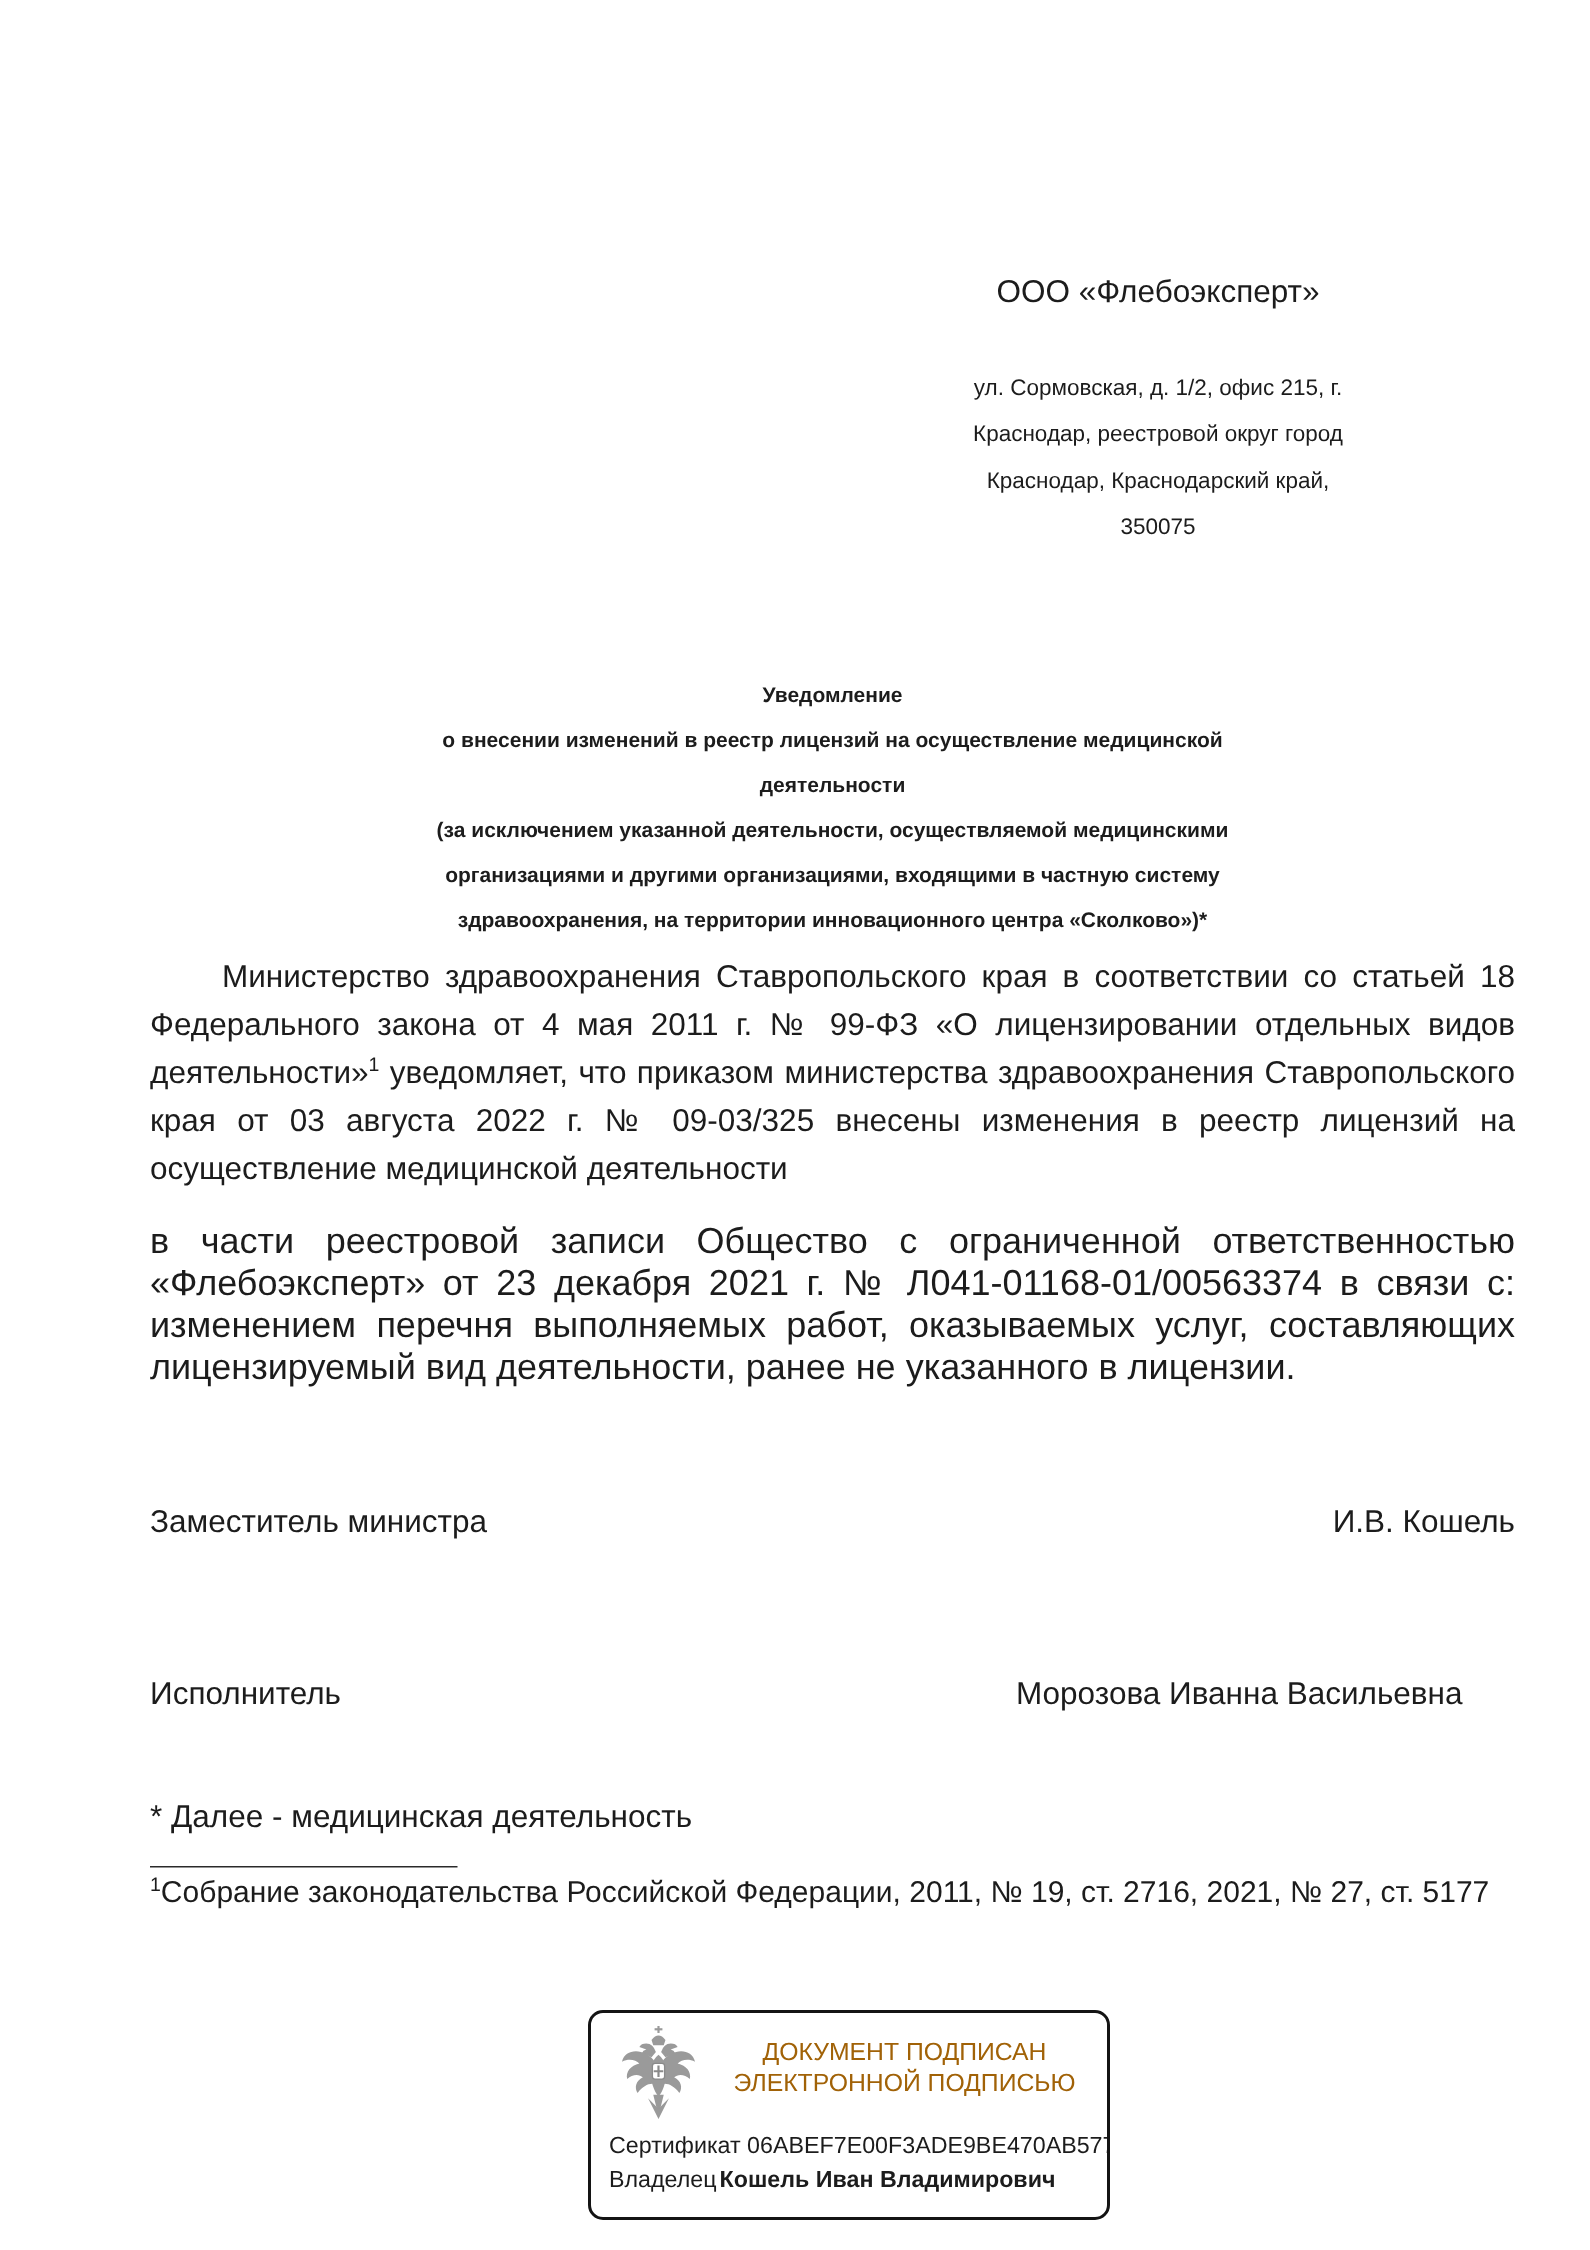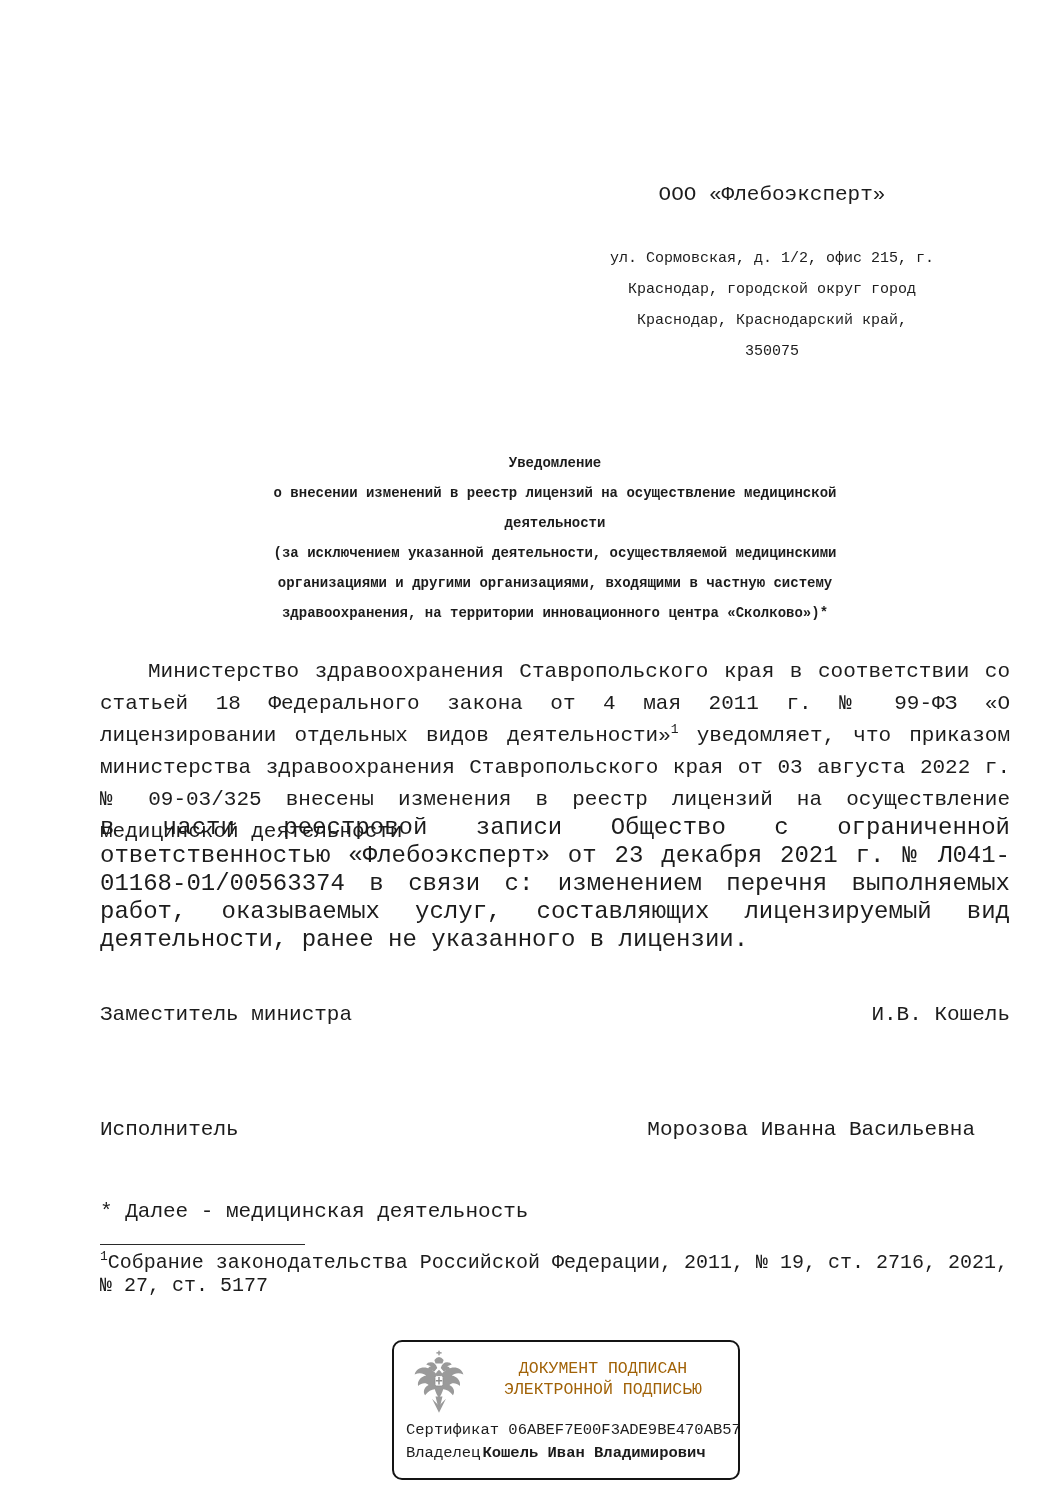--- a/index.html
+++ b/index.html
@@ -2,38 +2,38 @@
 <html><head>
 <meta charset="utf-8">
 <style>
   * { margin: 0; padding: 0; box-sizing: border-box; }
   html, body { background: #ffffff; }
   .page {
     position: relative;
     width: 1028px;
     height: 1500px;
     background: #ffffff;
-    font-family: Liberation Mono, monospace;
+    font-family: Liberation Sans, sans-serif;
     color: #1c1c1c;
     overflow: hidden;
   }
   .recipient-company {
     position: absolute; top: 183px; left: 557px; width: 430px;
     text-align: center; font-size: 21px;
   }
   .recipient-address {
     position: absolute; top: 243px; left: 557px; width: 430px;
     text-align: center; font-size: 15px; line-height: 31px;
   }
   .doc-title {
     position: absolute; top: 448px; left: 100px; width: 910px;
     text-align: center; font-weight: bold; font-size: 14px; line-height: 30px;
   }
   .body-par1 {
-    position: absolute; top: 656px; left: 100px; width: 910px;
+    position: absolute; top: 636px; left: 100px; width: 910px;
     font-size: 21px; line-height: 32px; text-align: justify; text-indent: 48px;
   }
   .body-par1 sup { font-size: 13px; line-height: 0; }
   .body-par2 {
     position: absolute; top: 814px; left: 100px; width: 910px;
     font-size: 24px; line-height: 28px; text-align: justify;
   }
   .sig-row {
     position: absolute; left: 100px; width: 910px;
     display: flex; justify-content: space-between; font-size: 21px;
@@ -69,21 +69,21 @@
 </style>
 </head>
 <body>
 
 <div class="page">
 
   <div class="recipient-company">ООО «Флебоэксперт»</div>
 
   <div class="recipient-address">
     <div>ул. Сормовская, д. 1/2, офис 215, г.</div>
-    <div>Краснодар, городской округ город</div>
+    <div>Краснодар, реестровой округ город</div>
     <div>Краснодар, Краснодарский край,</div>
     <div>350075</div>
   </div>
 
   <div class="doc-title">
     <div>Уведомление</div>
     <div>о внесении изменений в реестр лицензий на осуществление медицинской</div>
     <div>деятельности</div>
     <div>(за исключением указанной деятельности, осуществляемой медицинскими</div>
     <div>организациями и другими организациями, входящими в частную систему</div>

